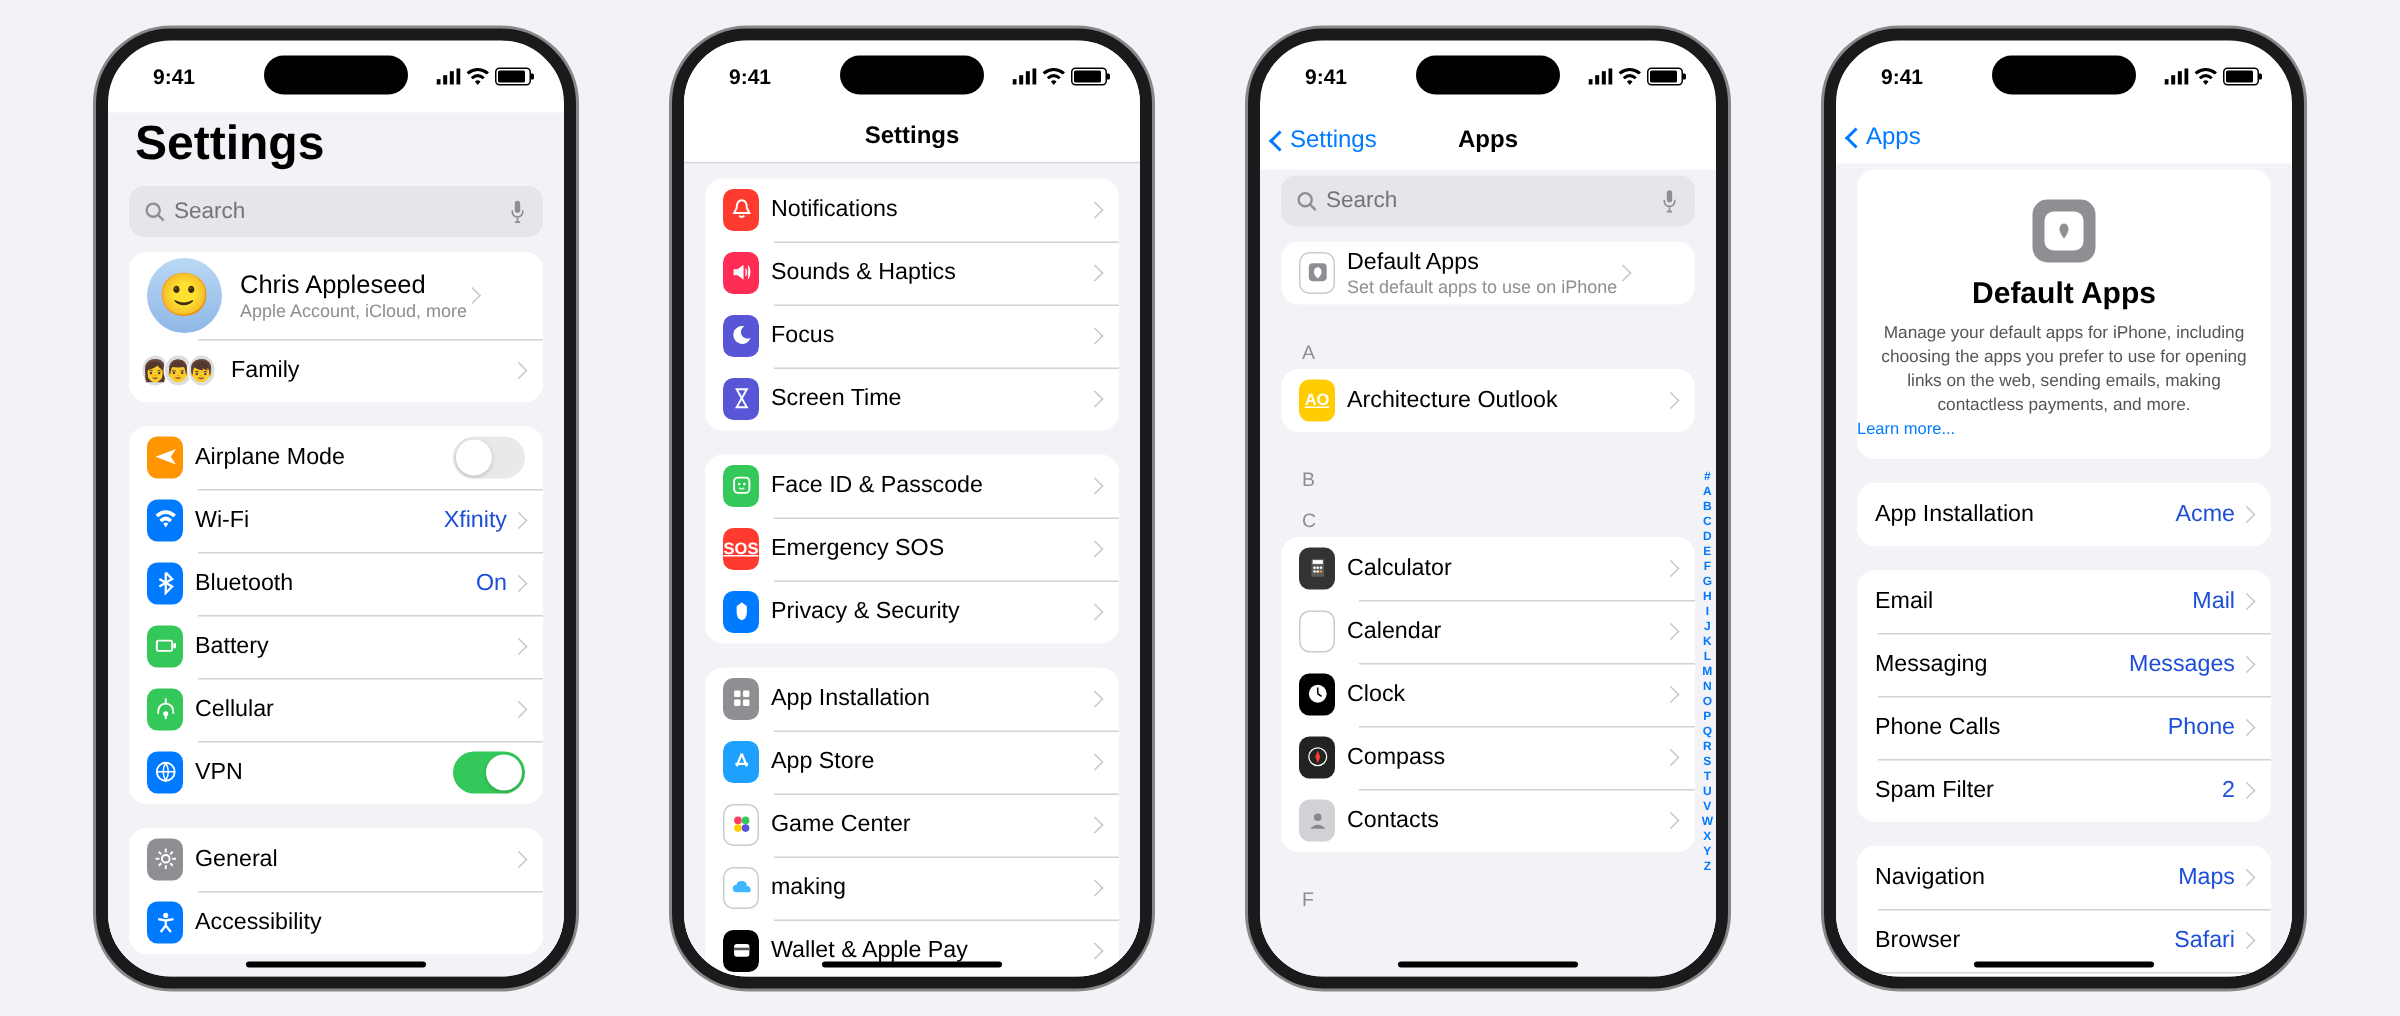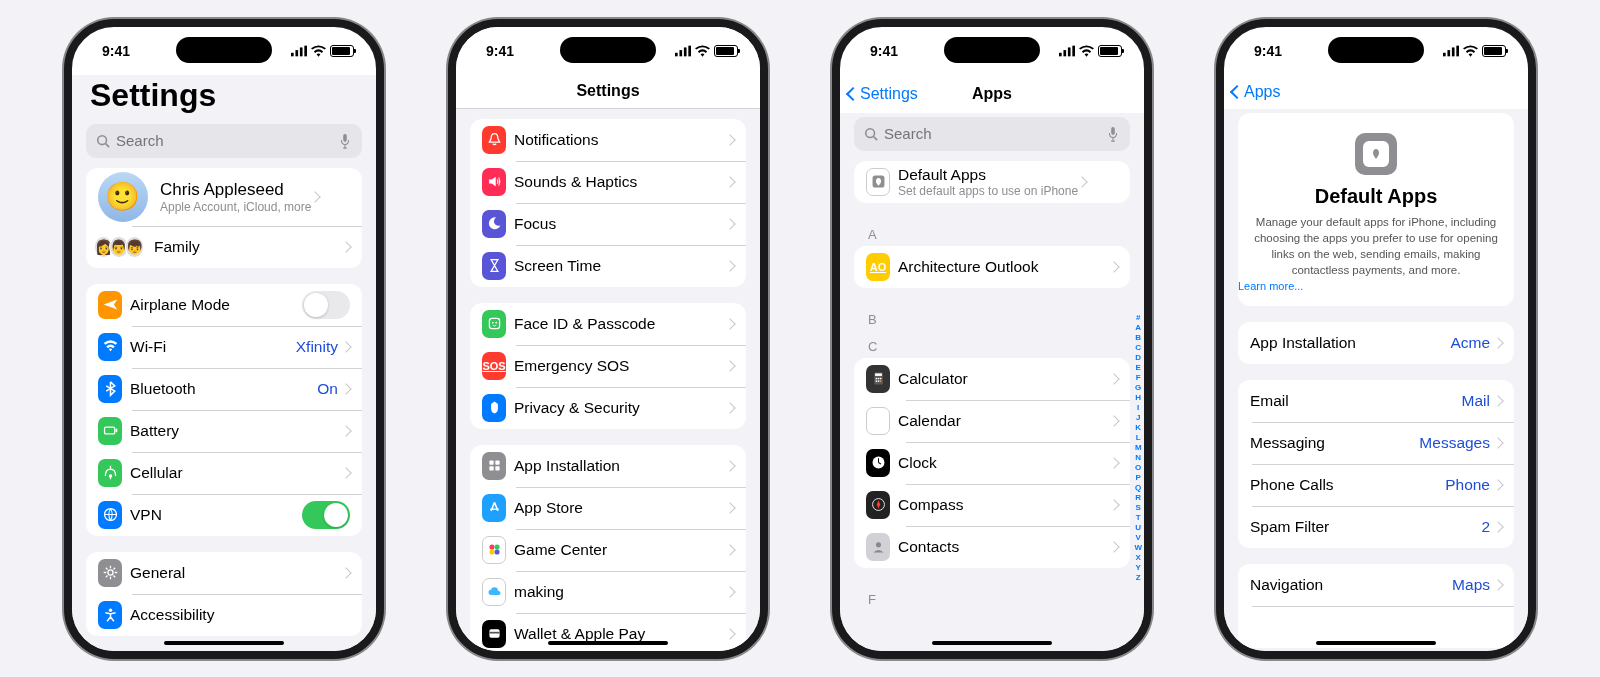--- a/index.html
+++ b/index.html
@@ -565,18 +565,23 @@
             <span class="value">2</span>
             <span class="chev-r"></span>
           </div>
         </div>
       <div class="group">
           <div class="row noicon">
             <span class="label">Navigation</span>
             <span class="value">Maps</span>
             <span class="chev-r"></span>
           </div>
+          <div class="row noicon">
+            <span class="label">Browser</span>
+            <span class="value">Safari</span>
+            <span class="chev-r"></span>
+          </div>
           <div class="row noicon"></div>
         </div>
     </div>
   </div>
   <div class="home-ind"></div>
 </div>
 
 </body></html>

